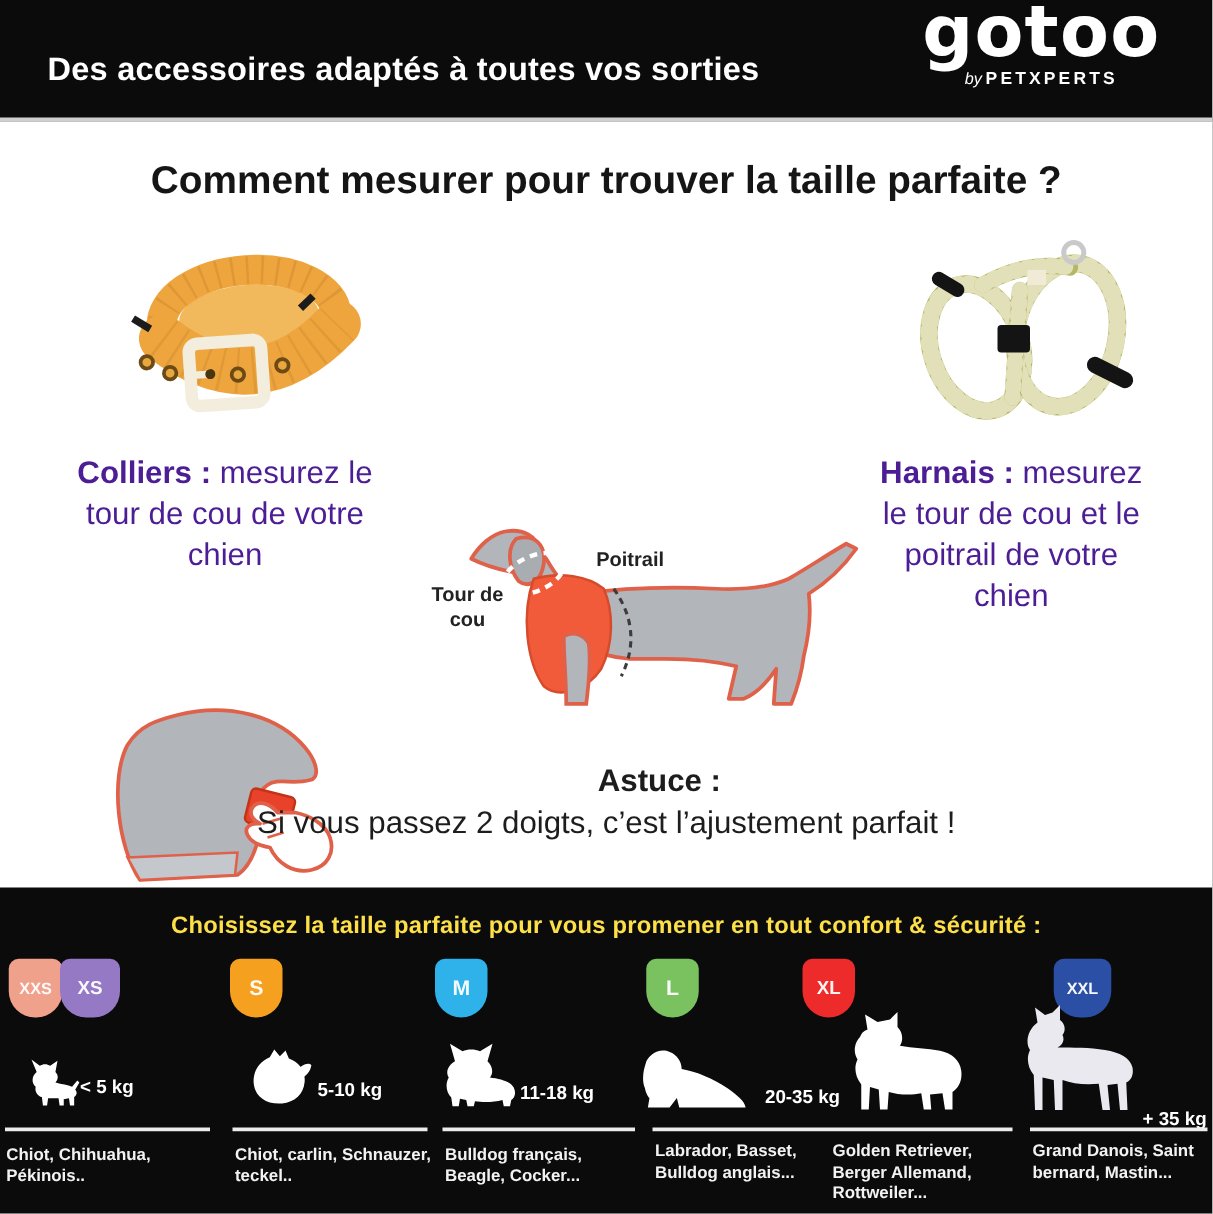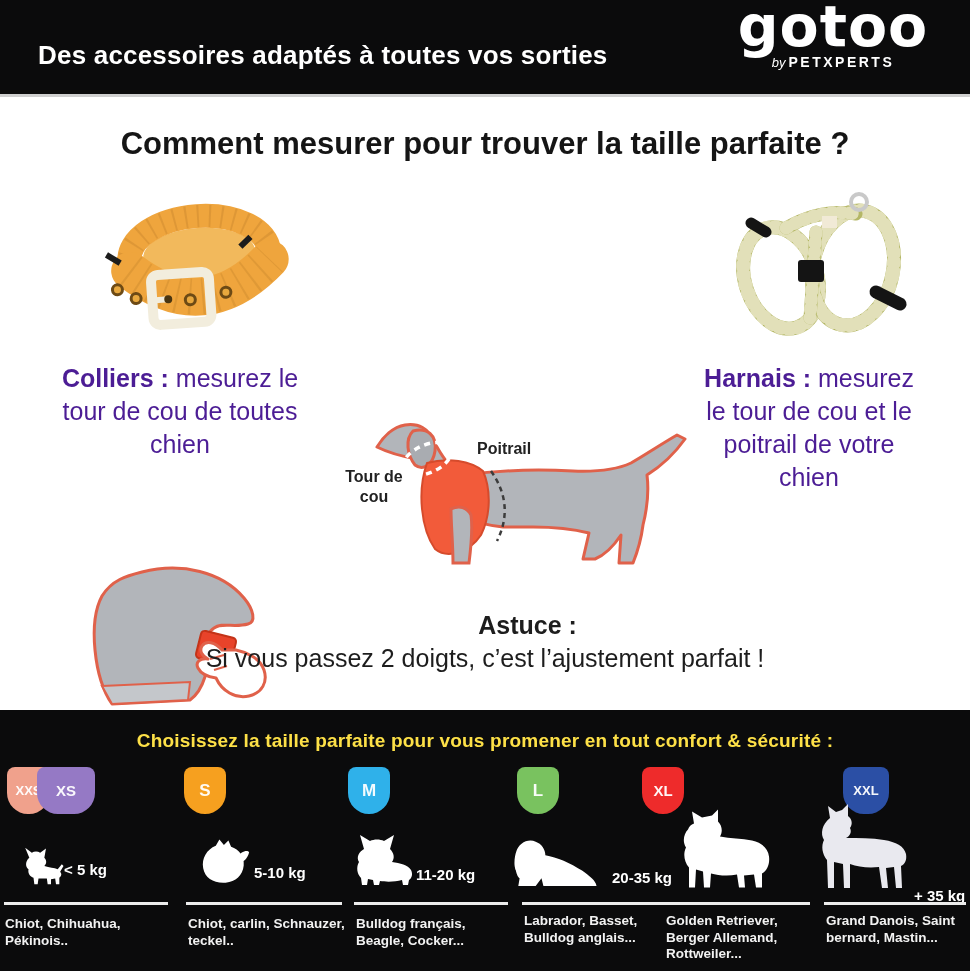--- a/index.html
+++ b/index.html
@@ -36,21 +36,21 @@
   .tip-text { left:0; }
 
   
   .footer { position:absolute; left:0; top:710px; width:970px; height:261px; background:#0b0b0c; }
   .footer-heading { position:absolute; left:0; top:20px; width:970px; text-align:center;
                     color:#fde047; font-size:19px; font-weight:bold; letter-spacing:.2px; }
   .badge { position:absolute; top:57px; height:47px; border-radius:8px 8px 21px 21px;
            display:flex; align-items:center; justify-content:center;
            color:rgba(255,255,255,.95); font-weight:bold; }
   .badge-xxs { left:7px;  width:43px; font-size:13px; }
-  .badge-xs  { left:37px; width:58px; font-size:15px; }
+  .badge-xs  { left:48px; width:48px; font-size:15px; }
   .badge-s   { left:184px; width:42px; font-size:17px; }
   .badge-m   { left:348px; width:42px; font-size:17px; }
   .badge-l   { left:517px; width:42px; font-size:17px; }
   .badge-xl  { left:642px; width:42px; font-size:15px; }
   .badge-xxl { left:843px; width:46px; font-size:13px; }
   .weight { position:absolute; color:#fff; font-size:15px; font-weight:bold; white-space:nowrap; }
   .colline { position:absolute; top:192px; height:3px; background:#ececec; }
   .breeds { position:absolute; color:#f2f2f2; font-size:13.5px; font-weight:bold; line-height:16.5px; }
   .dogicon { position:absolute; }
   .dogicon svg { display:block; width:100%; height:100%; }
@@ -108,21 +108,21 @@
         <path d="M150,104 l24,12" stroke="#141414" stroke-width="13"></path>
         <path d="M40,44 l-15,-9" stroke="#141414" stroke-width="11"></path>
         <circle cx="133" cy="14" r="8" stroke="#c9c9c9" stroke-width="4"></circle>
         <rect x="96" y="28" width="15" height="12" fill="#f1ead6" stroke="none"></rect>
       </g>
     </svg>
   </div>
 
   <div class="caption" style="left:30px; top:362px; width:300px;">
     <div><b>Colliers :</b><span> mesurez le</span></div>
-    <div>tour de cou de toutes</div>
+    <div>tour de cou de votre</div>
     <div>chien</div>
   </div>
 
   <div class="caption" style="left:683px; top:362px; width:252px;">
     <div><b>Harnais :</b><span> mesurez</span></div>
     <div>le tour de cou et le</div>
     <div>poitrail de votre</div>
     <div>chien</div>
   </div>
 
@@ -221,21 +221,21 @@
         <path d="M24,14 L22,2 L30,8 L36,6 L42,0 L42,12 C46,15 47,20 44,24
                  C46,28 44,32 40,34 C52,34 66,34 78,36 C90,38 98,42 100,50
                  C101,56 99,60 95,62 L96,84 L90,84 L88,63 L80,64 L82,84 L76,84 L73,63
                  C62,64 52,63 44,60 L44,84 L38,84 L37,60 L28,58 L28,84 L22,84 L21,56
                  C16,50 15,42 18,36 C14,30 16,20 24,14 Z" fill="#e9e9ef"></path>
       </svg>
     </div>
 
     <div class="weight" style="left:64px;  top:151px;">&lt; 5 kg</div>
     <div class="weight" style="left:254px; top:154px;">5-10 kg</div>
-    <div class="weight" style="left:416px; top:156px;">11-20 kg</div>
+    <div class="weight" style="left:416px; top:156px;">11-18 kg</div>
     <div class="weight" style="left:612px; top:159px;">20-35 kg</div>
     <div class="weight" style="left:914px; top:161px;margin-top:16px;">+ 35 kg</div>
 
     <div class="colline" style="left:4px;   width:164px;"></div>
     <div class="colline" style="left:186px; width:156px;"></div>
     <div class="colline" style="left:354px; width:154px;"></div>
     <div class="colline" style="left:522px; width:288px;"></div>
     <div class="colline" style="left:824px; width:142px;"></div>
 
     <div class="breeds" style="left:5px;   top:206px; width:155px;">Chiot, Chihuahua, Pékinois..</div>

